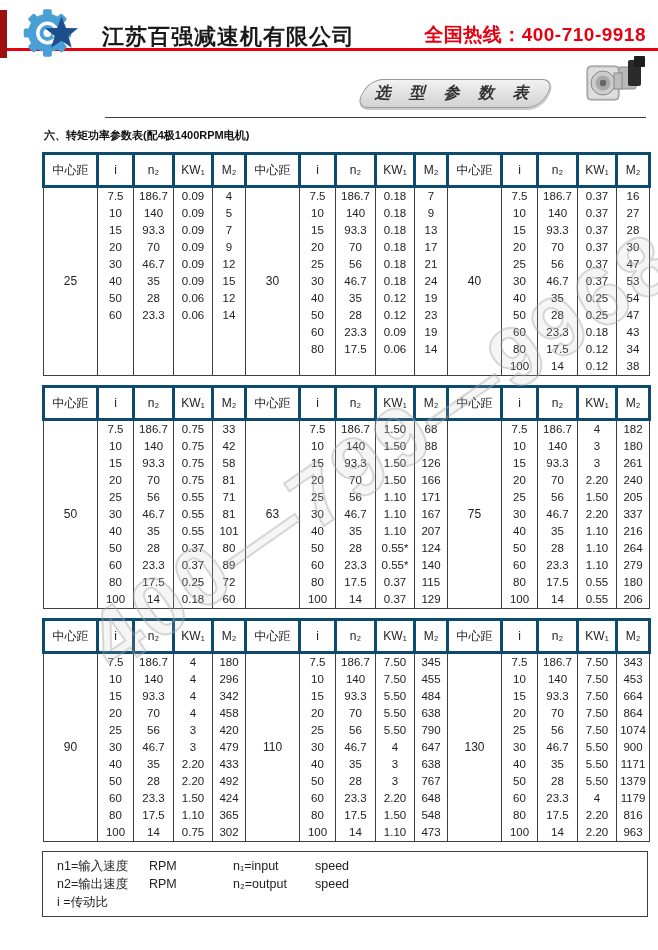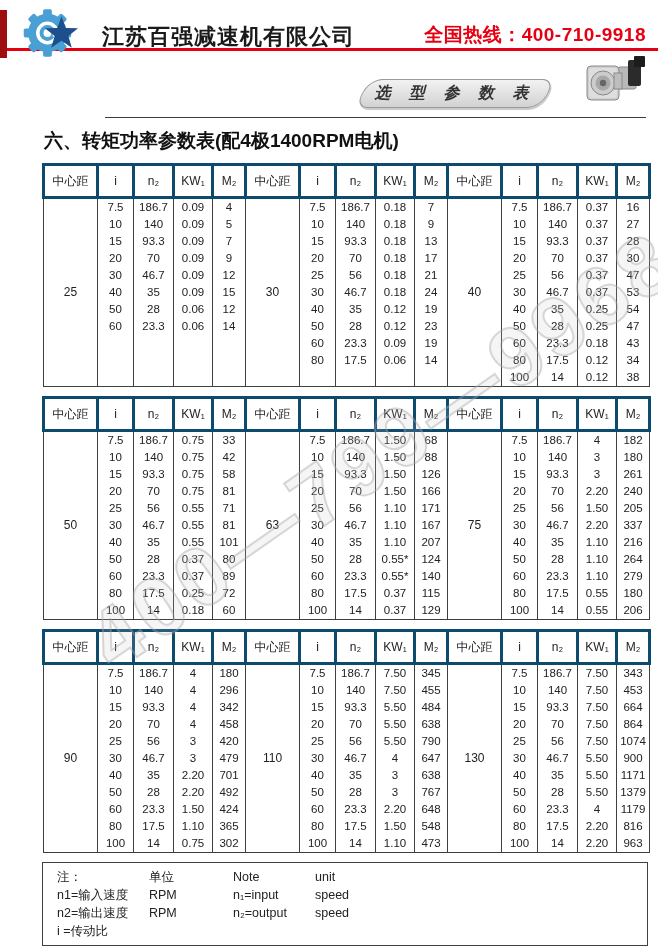--- a/index.html
+++ b/index.html
@@ -16,21 +16,21 @@
 
   
   .banner-row{position:relative;height:66px;}
   .banner{position:absolute;left:362px;top:28px;width:184px;height:27px;background:linear-gradient(#f2f2f2,#d2d2d2);border:1px solid #9a9a9a;border-radius:13px;transform:skewX(-28deg);box-shadow:2px 2px 0 rgba(140,140,140,0.45);}
   .banner-inner{display:block;transform:skewX(28deg);width:100%;height:100%;line-height:26px;text-align:center;font-style:italic;font-weight:bold;font-size:16px;letter-spacing:7px;color:#333;}
   .product-img{position:absolute;right:8px;top:0px;width:66px;height:60px;}
   .thin-rule{margin-left:105px;width:541px;border-top:1px solid #3c3c3c;height:0;}
 
   
   .content{margin:10px 10px 0 42px;width:606px;position:relative;z-index:2;}
-  .doc-title{font-size:19px;font-weight:bold;color:#111;margin:4px 0 9px 2px;}
+  .doc-title{font-size:11px;font-weight:bold;color:#111;margin:4px 0 9px 2px;}
 
   table.ptable{border-collapse:collapse;table-layout:fixed;width:606px;border:1.5px solid #3f3f3f;margin-bottom:9px;background:transparent;}
   table.ptable th{border:3px solid #0c4a6e;height:30px;font-size:12px;font-weight:normal;color:#222;padding:0;text-align:center;}
   table.ptable td{border-left:1px solid #3f3f3f;border-right:1px solid #3f3f3f;font-size:11.5px;color:#222;height:17px;line-height:17px;text-align:center;padding:0;white-space:nowrap;}
   table.ptable td.center-cell{font-size:12px;}
 
   
   .notes-box{border:1.5px solid #3f3f3f;width:606px;box-sizing:border-box;padding:5px 0 5px 14px;margin-top:2px;}
   .note-row{height:18px;line-height:18px;font-size:12.5px;color:#222;white-space:nowrap;}
   .note-row span{display:inline-block;text-align:left;}
@@ -604,21 +604,21 @@
               <td>647</td>
               <td>30</td>
               <td>46.7</td>
               <td>5.50</td>
               <td>900</td>
             </tr>
             <tr>
               <td>40</td>
               <td>35</td>
               <td>2.20</td>
-              <td>701</td>
+              <td>433</td>
               <td>40</td>
               <td>35</td>
               <td>3</td>
               <td>638</td>
               <td>40</td>
               <td>35</td>
               <td>5.50</td>
               <td>1171</td>
             </tr>
             <tr>
@@ -674,21 +674,20 @@
               <td>473</td>
               <td>100</td>
               <td>14</td>
               <td>2.20</td>
               <td>963</td>
             </tr>
           </tbody>
         </table>
       </div>
     <div class="notes-box" id="notes">
-        <div class="note-row"><span class="note-c0">注：</span><span class="note-c1">单位</span><span class="note-c2">Note</span><span class="note-c3">unit</span></div>
         <div class="note-row"><span class="note-c0">n1=输入速度</span><span class="note-c1">RPM</span><span class="note-c2">n₁=input</span><span class="note-c3">speed</span></div>
         <div class="note-row"><span class="note-c0">n2=输出速度</span><span class="note-c1">RPM</span><span class="note-c2">n₂=output</span><span class="note-c3">speed</span></div>
         <div class="note-row"><span class="note-c0">i =传动比</span><span class="note-c1"></span><span class="note-c2"></span><span class="note-c3"></span></div>
       </div>
   </div>
 
   <div class="watermark">400—799—9968</div>
 </div>
 
 </body></html>

